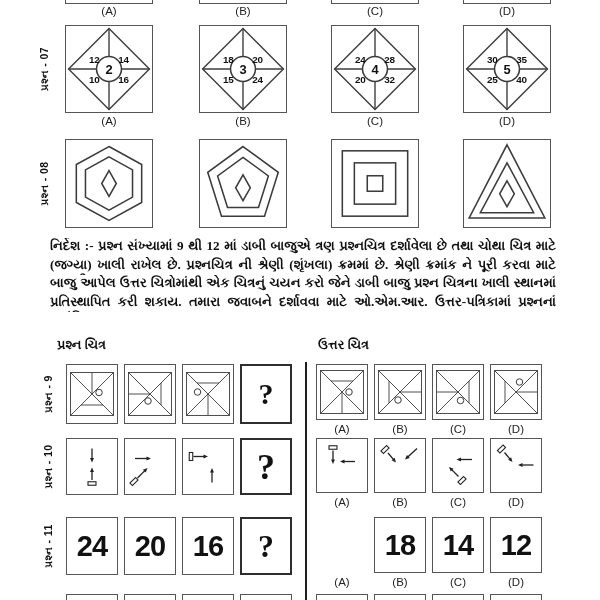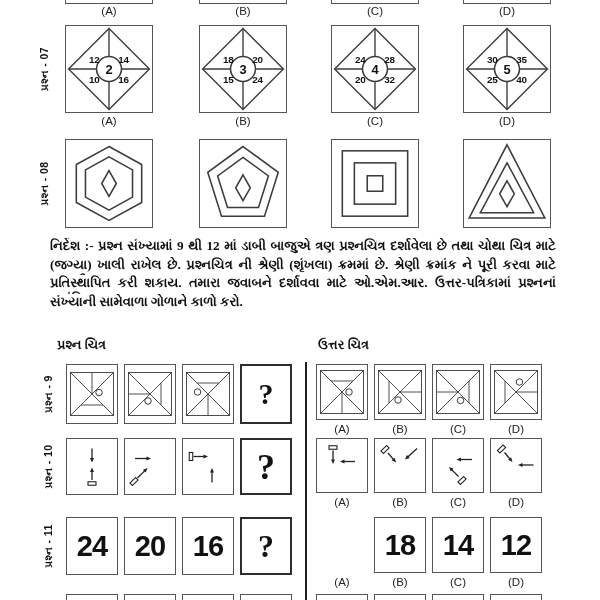--- a/index.html
+++ b/index.html
@@ -25,22 +25,22 @@
   .divider{position:absolute;left:305px;top:362px;width:2px;height:238px;background:#1e1e1e;}
   svg{display:block;width:100%;height:100%;}
 </style>
 </head>
 <body>
 
 <div class="page" id="page">
   <div class="instr">
     <div class="iline j">નિર્દેશ :- પ્રશ્ન સંખ્યામાં 9 થી 12 માં ડાબી બાજુએ ત્રણ પ્રશ્નચિત્ર દર્શાવેલા છે તથા ચોથા ચિત્ર માટે સ્થાન</div>
     <div class="iline j">(જગ્યા) ખાલી રાખેલ છે. પ્રશ્નચિત્ર ની શ્રેણી (શૃંખલા) ક્રમમાં છે. શ્રેણી ક્રમાંક ને પૂરી કરવા માટે જમણી</div>
+    <div class="iline j">બાજુ આપેલ ઉત્તર ચિત્રોમાંથી એક ચિત્રનું ચયન કરો જેને ડાબી બાજુ પ્રશ્ન ચિત્રના ખાલી સ્થાનમાં</div>
     <div class="iline j">પ્રતિસ્થાપિત કરી શકાય. તમારા જવાબને દર્શાવવા માટે ઓ.એમ.આર. ઉત્તર-પત્રિકામાં પ્રશ્નનાં સબંધિત</div>
-    <div class="iline">સંખ્યાની સામેવાળા ગોળાને કાળો કરો.</div>
   </div>
   <div class="hdr" style="left:57px;top:337px;">પ્રશ્ન ચિત્ર</div>
   <div class="hdr" style="left:318px;top:337px;text-align:center;">ઉત્તર ચિત્ર</div>
   <div class="divider"></div>
 <div class="box" style="left: 65px; top: -14px; width: 88px; height: 18px;"></div>
     <div class="box" style="left: 199px; top: -14px; width: 88px; height: 18px;"></div>
     <div class="box" style="left: 331px; top: -14px; width: 88px; height: 18px;"></div>
     <div class="box" style="left: 463px; top: -14px; width: 88px; height: 18px;"></div>
     <div class="letter" style="left: 65px; top: 5px; width: 88px;">(A)</div>
     <div class="letter" style="left: 199px; top: 5px; width: 88px;">(B)</div>

